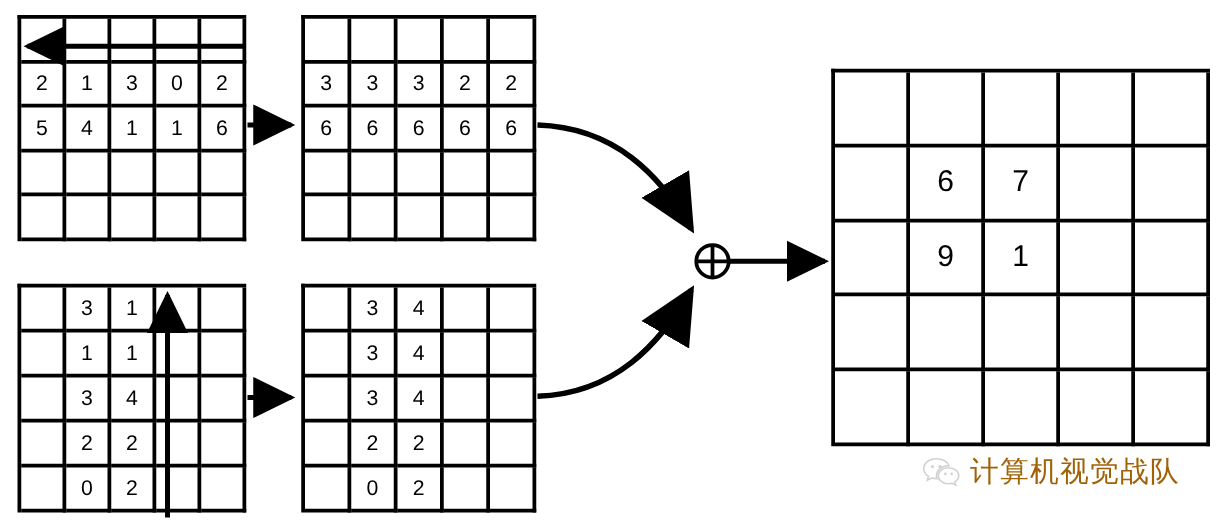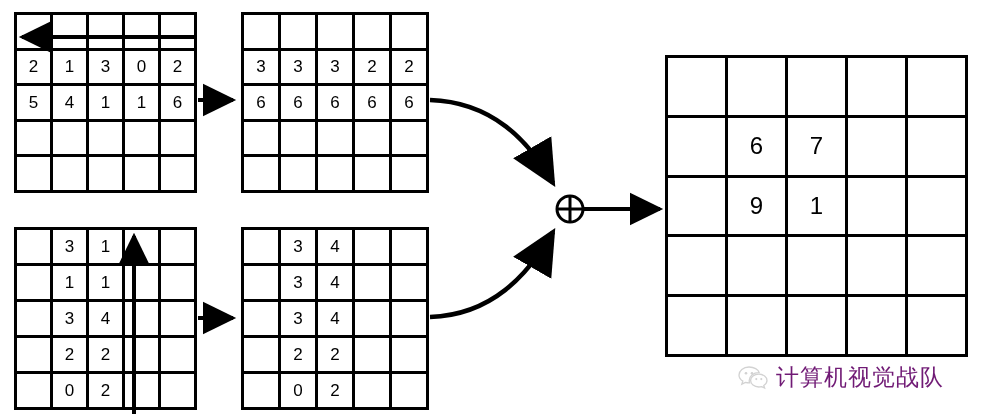--- a/index.html
+++ b/index.html
@@ -60,21 +60,21 @@
     height: 416px;
     pointer-events: none;
   }
   #watermark {
     position: absolute;
     left: 738px;
     top: 362px;
     display: flex;
     align-items: center;
     gap: 8px;
-    color: #701a75;
+    color: #a16207;
     font-size: 23px;
     font-family: "DejaVu Sans", sans-serif;
     letter-spacing: 1px;
     white-space: nowrap;
     user-select: none;
   }
   #watermark .wm-logo { display: block; }
 </style>
 </head>
 <body>

